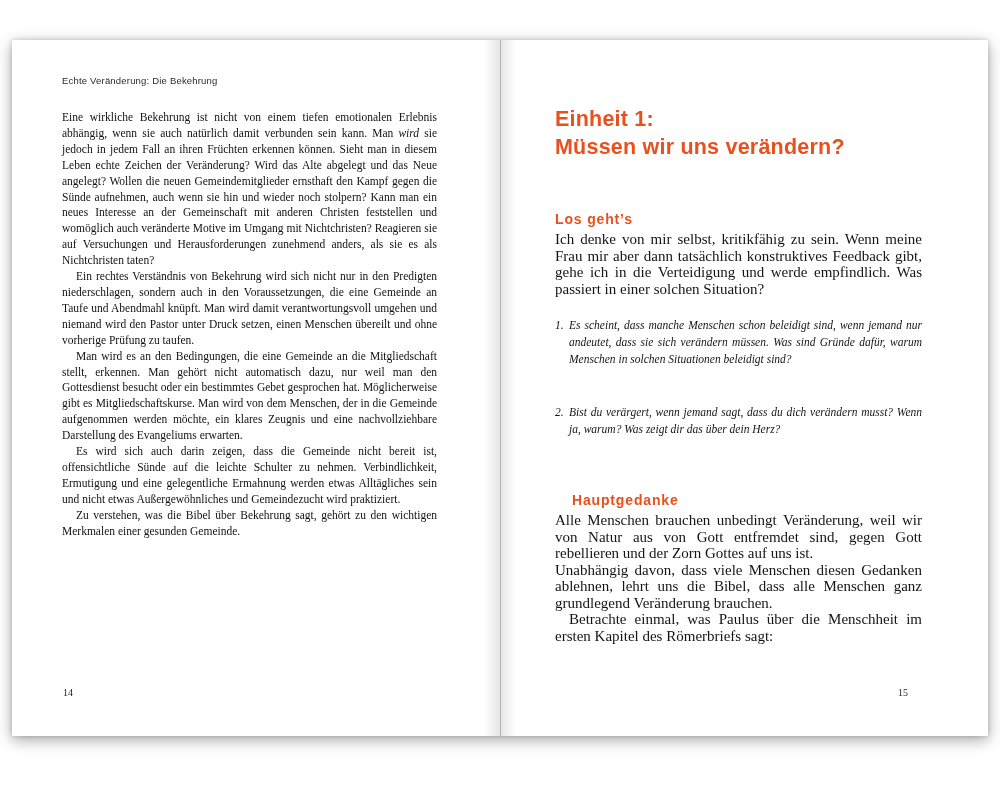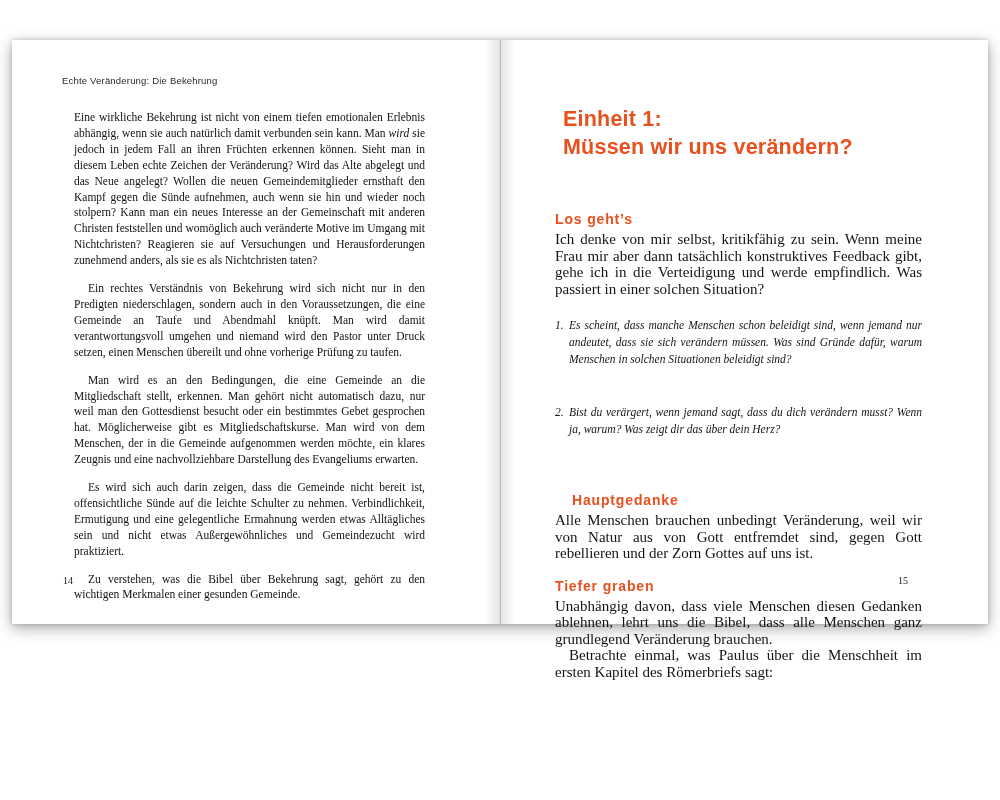--- a/index.html
+++ b/index.html
@@ -9,21 +9,21 @@
     height: 800px;
     background: #ffffff;
     overflow: hidden;
     font-family: "Liberation Serif", serif;
   }
   .spread {
     position: absolute;
     left: 12px;
     top: 40px;
     width: 976px;
-    height: 584px;
+    height: 696px;
     display: flex;
     box-shadow: 0 4px 14px rgba(0,0,0,0.35), 0 0 4px rgba(0,0,0,0.18);
     background: #fff;
   }
   .page {
     position: relative;
     width: 488px;
     height: 100%;
     background: #ffffff;
     box-sizing: border-box;
@@ -68,38 +68,38 @@
     margin-bottom: 24px;
   }
   .body-text {
     font-size: 11.5px;
     line-height: 15.9px;
     text-align: justify;
     hyphens: auto;
     -webkit-hyphens: auto;
     color: #111;
   }
-  .para { margin: 12px; }
+  .para { margin: 0; }
   .para.indent { text-indent: 14px; }
   .page-number {
     position: absolute;
     bottom: 38px;
     font-size: 10px;
     color: #222;
     text-align: center;
   }
   .page-number-left { left: 51px; }
   .page-number-right { right: 80px; }
 
   
   .page-right {
     padding: 65px 66px 0 55px;
   }
   .unit-title {
-    margin: 0 0 50px 8px;
+    margin: 0 0 50px 0;
     font-family: "Liberation Sans", sans-serif;
     font-weight: bold;
     font-size: 21.5px;
     line-height: 28px;
     color: var(--accent, #e8501e);
     letter-spacing: 0.01em;
   }
   .unit-title .title-line { display: block; }
   .sub-heading {
     margin: 0 0 4px 0;
@@ -181,21 +181,20 @@
       </li>
       <li class="question q2">
         <span class="qnum">2.</span>
         <span class="qtext">Bist du verärgert, wenn jemand sagt, dass du dich verändern musst? Wenn ja, warum? Was zeigt dir das über dein Herz?</span>
       </li>
     </ol>
 
     <h2 class="sub-heading hauptgedanke">Hauptgedanke</h2>
     <p class="rp-body">Alle Menschen brauchen unbedingt Veränderung, weil wir von Natur aus von Gott entfremdet sind, gegen Gott rebellieren und der Zorn Gottes auf uns ist.</p>
 
-    <h2 class="sub-heading tiefer">Tiefer graben</h2>
     <p class="rp-body">Unabhängig davon, dass viele Menschen diesen Gedanken ablehnen, lehrt uns die Bibel, dass alle Menschen ganz grundlegend Veränderung brauchen.</p>
     <p class="rp-body indent">Betrachte einmal, was Paulus über die Menschheit im ersten Kapitel des Römerbriefs sagt:</p>
 
     <div class="page-number page-number-right">15</div>
   </section>
 
   <div class="gutter-line"></div>
 </div>
 
 </body></html>

